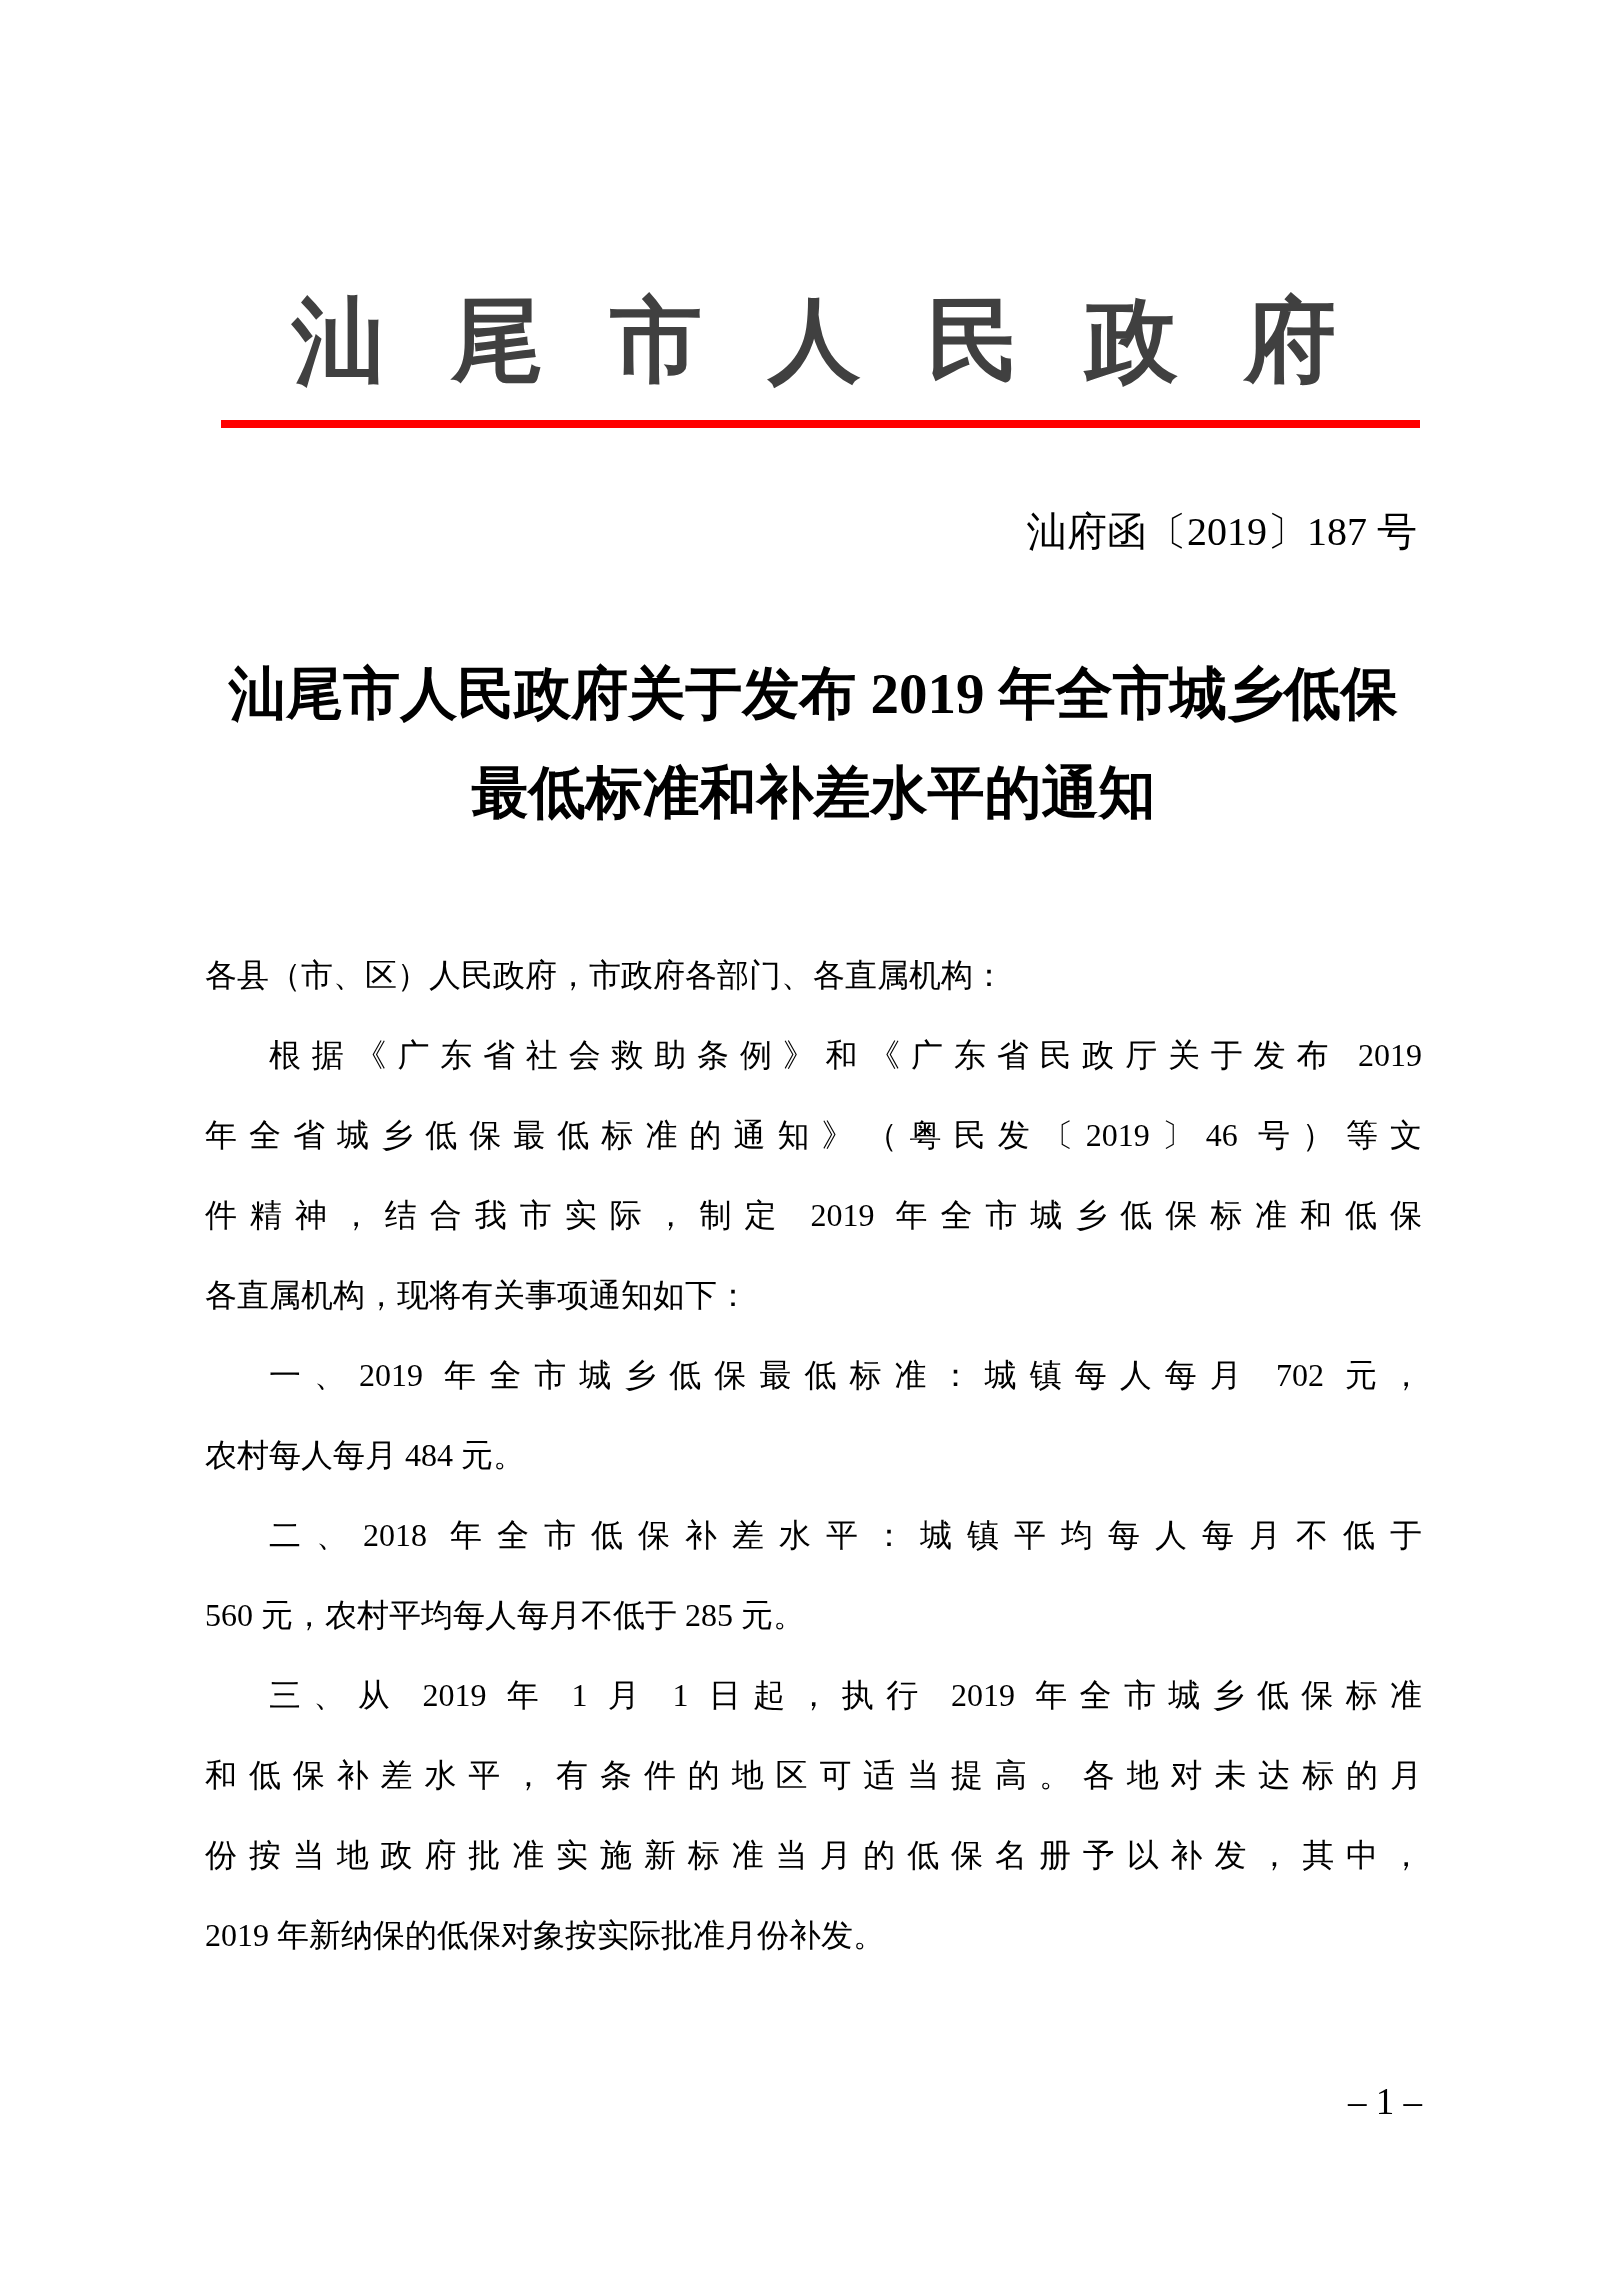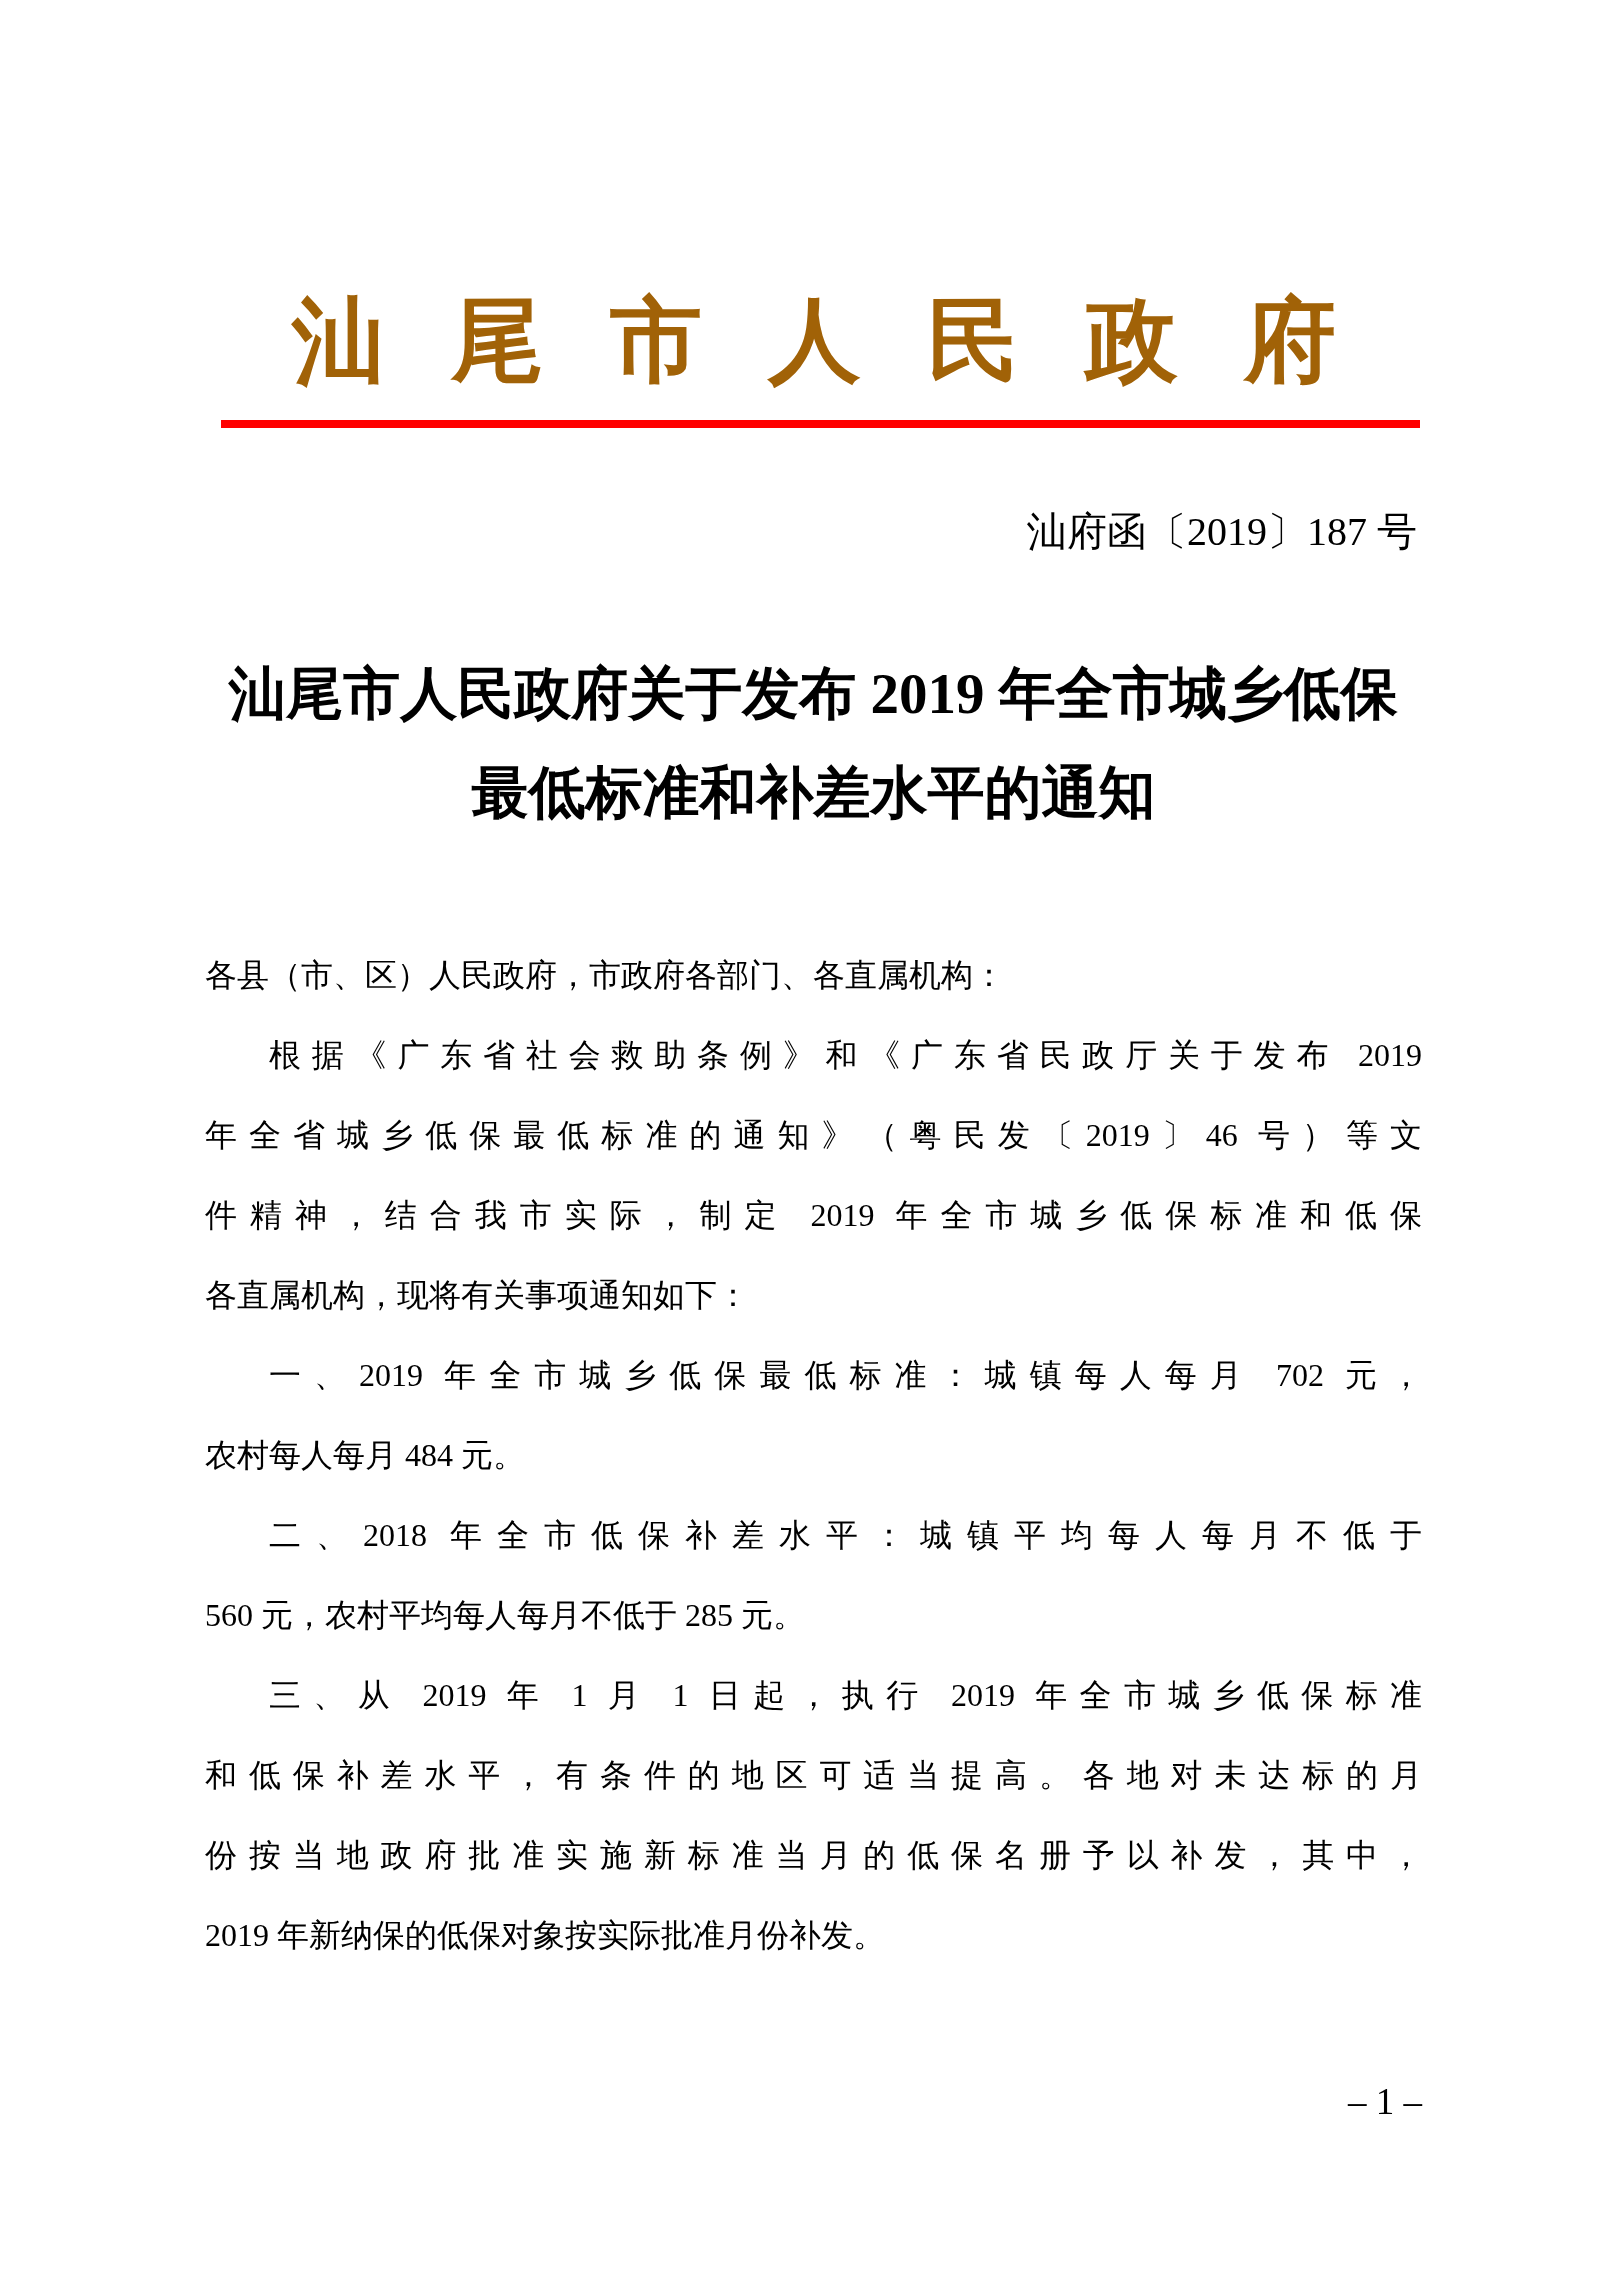--- a/index.html
+++ b/index.html
@@ -19,21 +19,21 @@
   
   .masthead {
     position: absolute;
     top: 292px;
     left: 293px;
     width: 1043px;
     height: 99px;
     line-height: 99px;
     font-size: 92px;
     font-weight: bold;
-    color: #a16207;
+    color: #404040;
     text-align: justify;
     text-align-last: justify;
     white-space: nowrap;
     letter-spacing: 0;
   }
   .masthead-line {
     position: absolute;
     top: 420px;
     left: 221px;
     width: 1199px;

